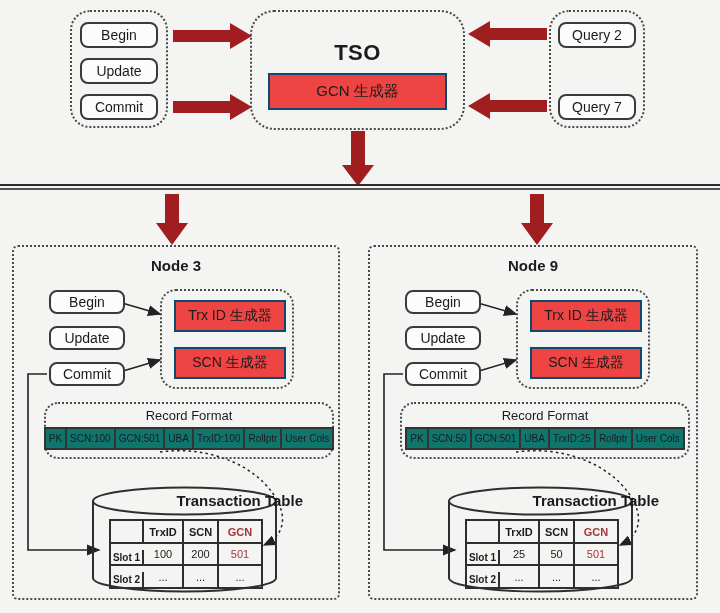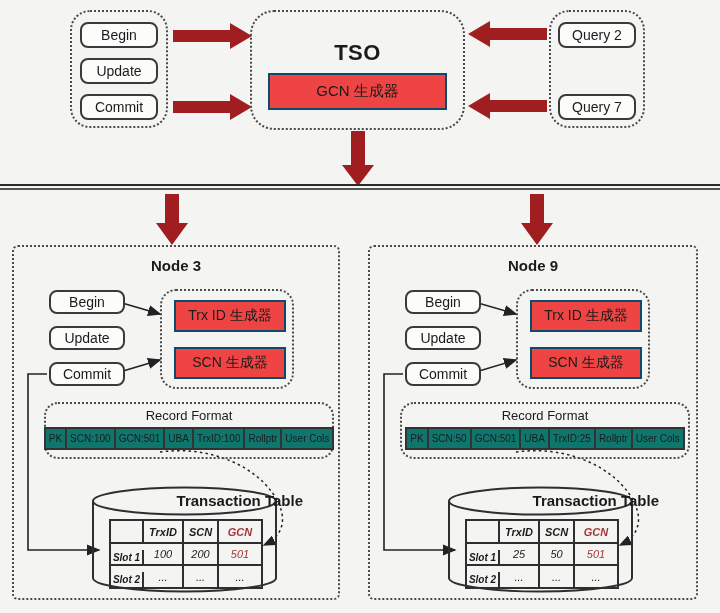--- a/index.html
+++ b/index.html
@@ -28,21 +28,21 @@
               border:2px dotted #4a4a4a; border-radius:14px; }
   .rf-title { position:absolute; left:0; top:4px; width:100%; text-align:center; font-size:13px; }
   .rf-row { position:absolute; left:0; top:23px; width:100%; display:flex; justify-content:center; }
   .rf-cell { border:2px solid #333; margin-left:-2px; padding:4px 3px; font-size:10px;
              white-space:nowrap; background:#0f766e; }
   .rf-cell:first-child { margin-left:0; }
   .tt-title { position:absolute; left:81px; top:245px; width:183px; text-align:right;
               font-size:15px; font-weight:bold;margin-left:25px; }
   .tx-table { position:absolute; left:95px; top:272px; display:grid;
               grid-template-columns:33px 40px 35px 42px; grid-template-rows:23px 22px 21px;
-              border:2px solid #2e2e2e; background:transparent;font-style:italic; }
+              border:2px solid #2e2e2e; background:transparent; }
   .tx-cell { border-right:2px solid #2e2e2e; border-bottom:2px solid #2e2e2e;
              display:flex; align-items:center; justify-content:center; font-size:11px; }
   .tx-cell.lc { border-right:none; }
   .tx-cell.lr { border-bottom:none; }
   .tx-head { font-weight:bold; }
   .slot-label { font-weight:bold; font-size:10px;margin-top:6px; }
   .red-text { color:var(--accent-red); }
   .watermark { position:absolute; right:4px; top:570px; font-size:23px; font-weight:bold;
                color:rgba(148,151,155,.62); letter-spacing:1px; z-index:3; }
 </style>

